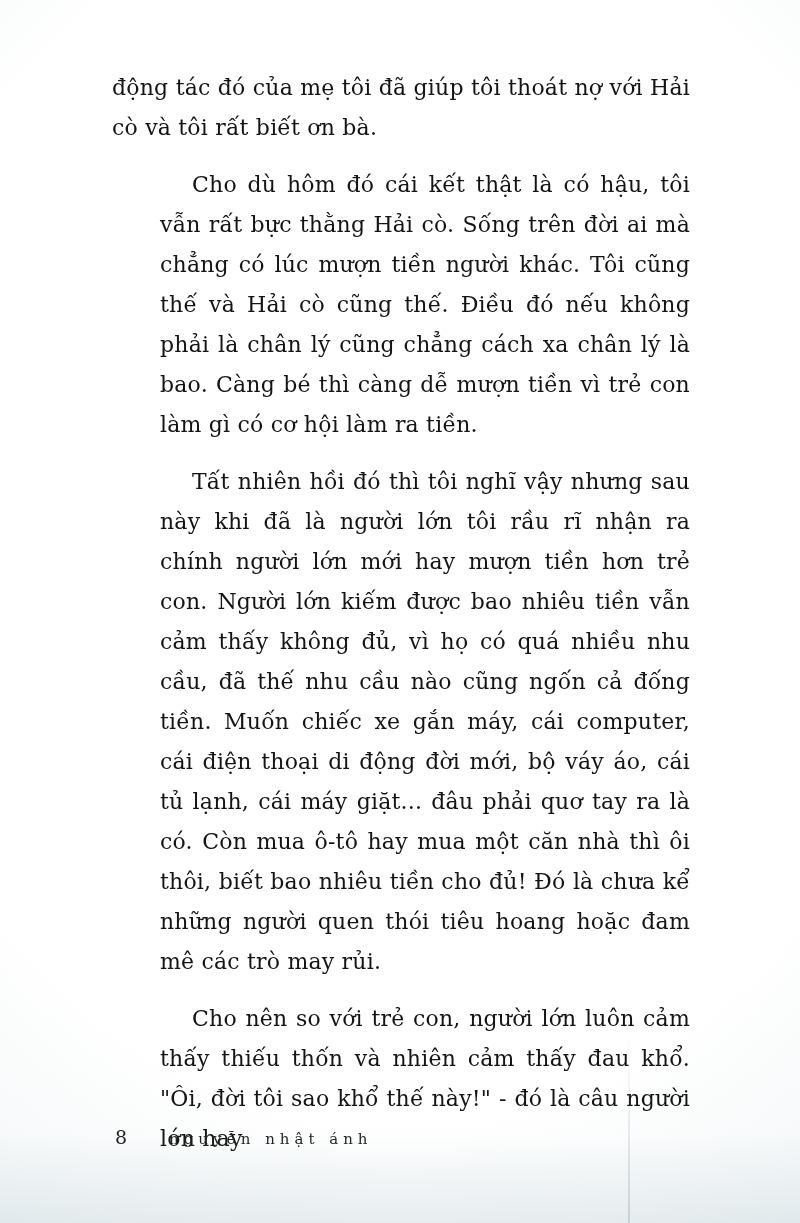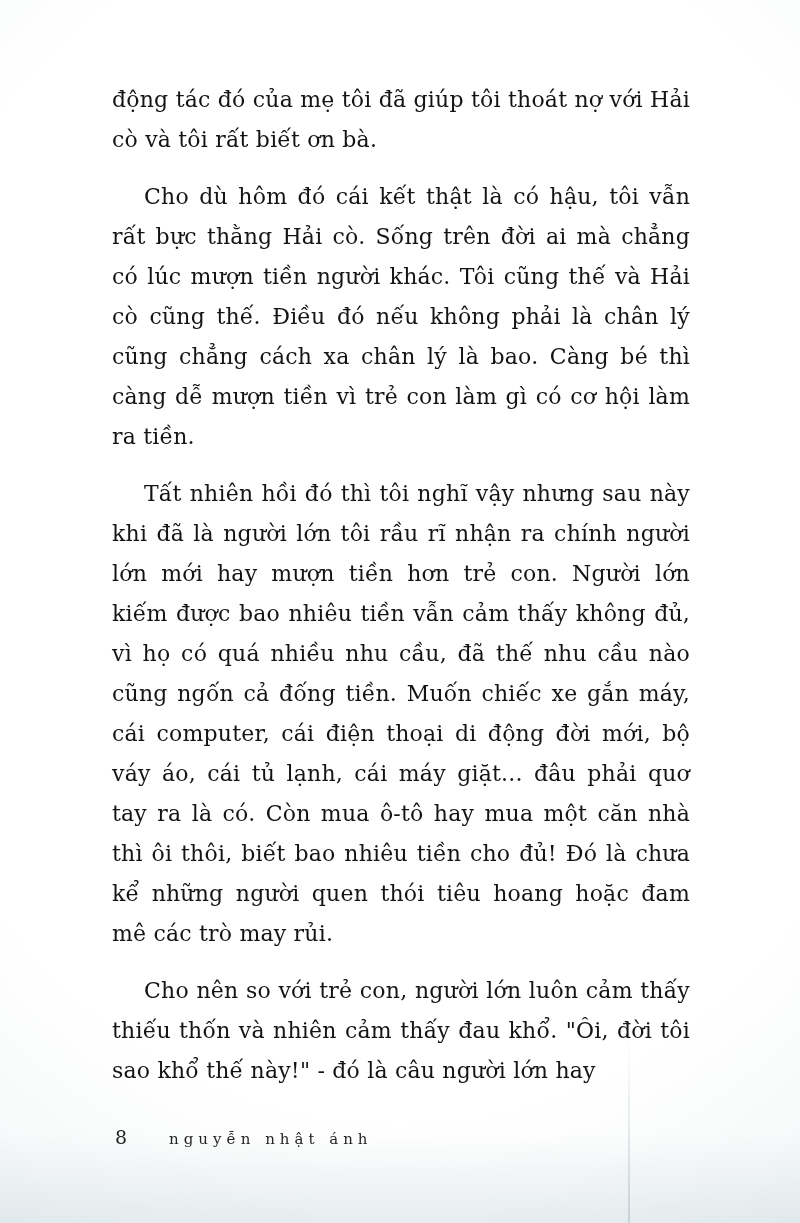--- a/index.html
+++ b/index.html
@@ -28,33 +28,34 @@
     right: 170px;
     bottom: 0;
     width: 2px;
     height: 190px;
     background: linear-gradient(to top, rgba(130,150,160,0.35), rgba(130,150,160,0));
     pointer-events: none;
   }
   .page-body {
     position: absolute;
     left: 112px;
-    top: 80px;
+    top: 68px;
     width: 578px;
   }
   p.para {
     margin: 0;
     font-size: 22px;
     line-height: 40px;
     text-align: justify;
     color: #141414;
     letter-spacing: 0.2px;
   }
   p.para + p.para {
     margin-top: 17px;
+    margin-left: 48px;
   }
   p.indent {
     text-indent: 32px;
   }
   .italic-word {
   }
   .footer {
     position: absolute;
     left: 115px;
     top: 1126px;

